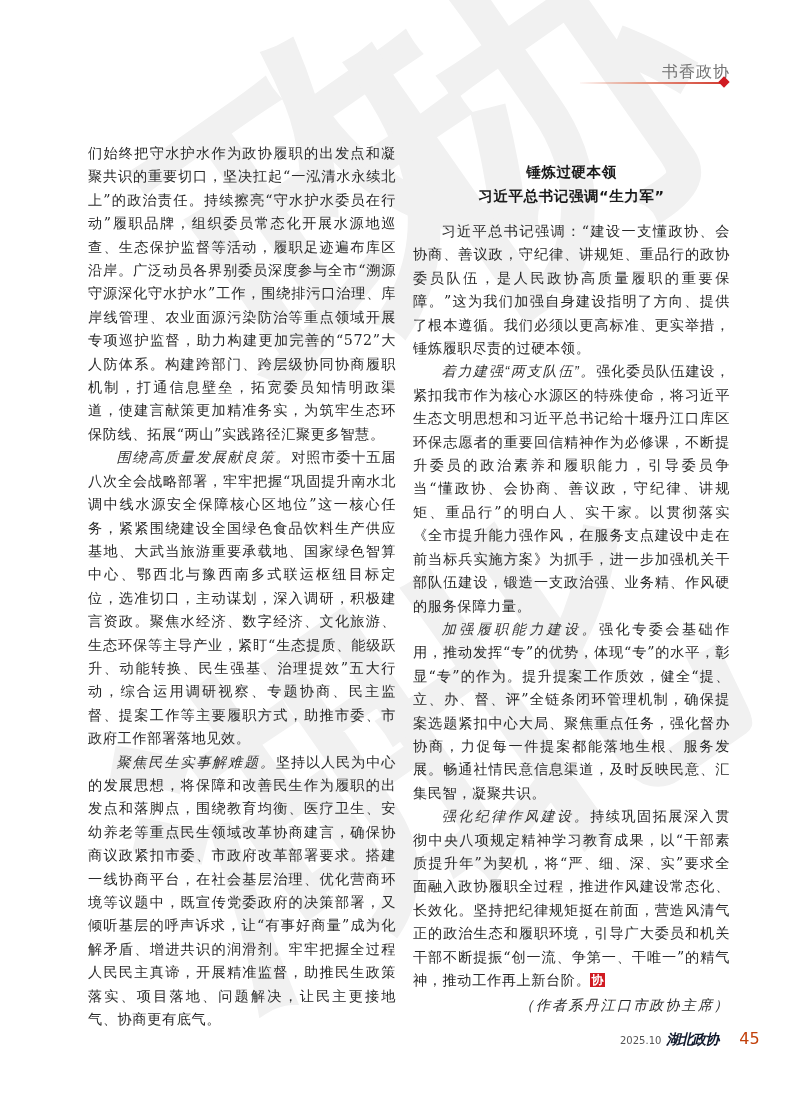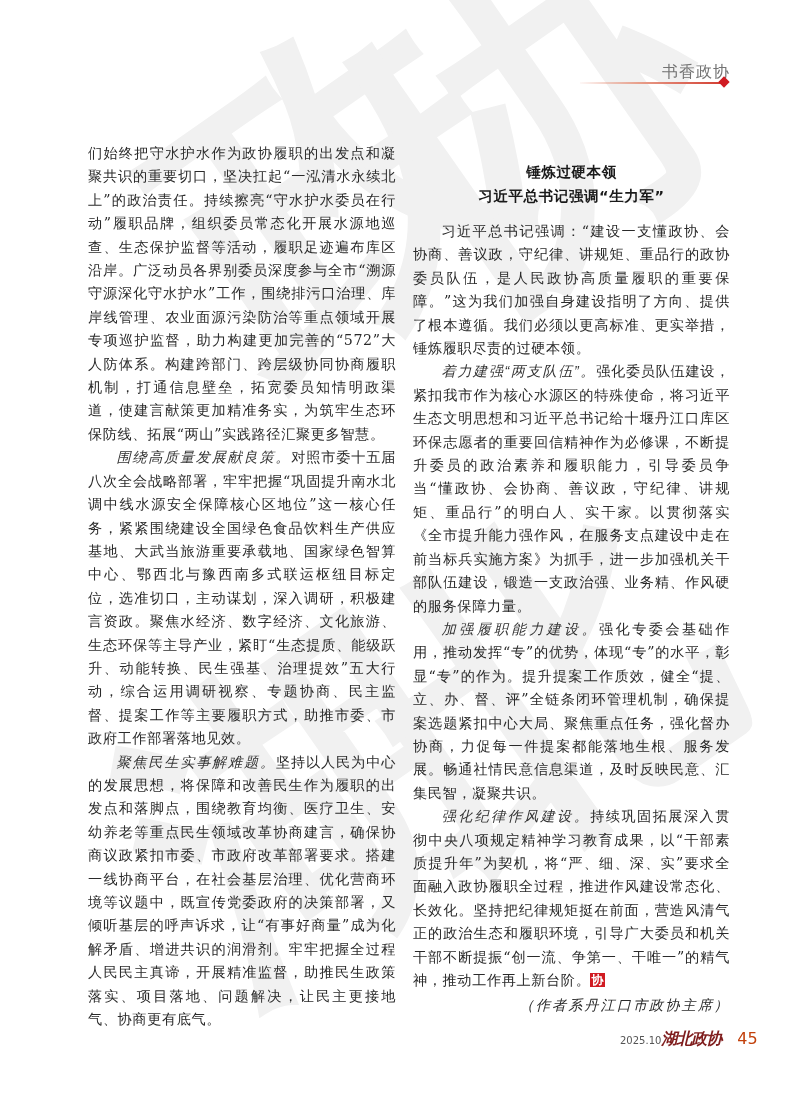--- a/index.html
+++ b/index.html
@@ -43,24 +43,24 @@
     font-size: 14.5px; line-height: 24px; margin-bottom: 12px !important; color: #1a1a1a;
   }
   .end-mark {
     display: inline-block; background: #d01b22; color: #fff; font-family: "DejaVu Sans", sans-serif;
     font-weight: bold; font-size: 12px; line-height: 14px; padding: 0 1px; text-indent: 0;
     vertical-align: 1px;
   }
   .byline { text-align: right; letter-spacing: 2px; font-style: italic; margin-top: 2px !important; }
   .footer {
     position: absolute; left: 620px; top: 1029px; z-index: 2;
-    display: flex; align-items: baseline; 
+    display: flex; align-items: baseline; gap: 5px;
   }
   .footer-date { font-family: "DejaVu Sans", sans-serif; font-size: 10px; color: #555; }
-  .footer-brand { font-family: "DejaVu Serif", serif; font-style: italic; font-weight: bold; font-size: 16px; color: #7f1d1d; letter-spacing: -1px; }
+  .footer-brand { font-family: "DejaVu Serif", serif; font-style: italic; font-weight: bold; font-size: 14px; color: #0f172a; letter-spacing: -1px; }
   .footer-page { font-family: "DejaVu Sans", sans-serif; font-size: 16px; color: #c2410c; margin-left: 16px; }
 </style>
 </head>
 <body>
 
 <div class="watermark">
   <span style="left:170px; top:20px; transform:rotate(-35deg);">政</span>
   <span style="left:370px; top:-40px; transform:rotate(-35deg);">协</span>
   <span style="left:140px; top:640px; transform:rotate(-35deg);">湖</span>
   <span style="left:380px; top:520px; transform:rotate(-35deg);">北</span>

